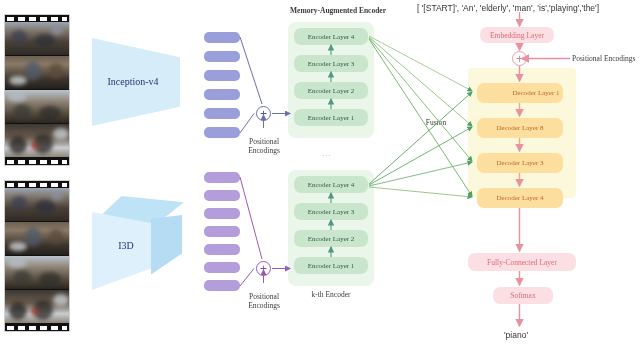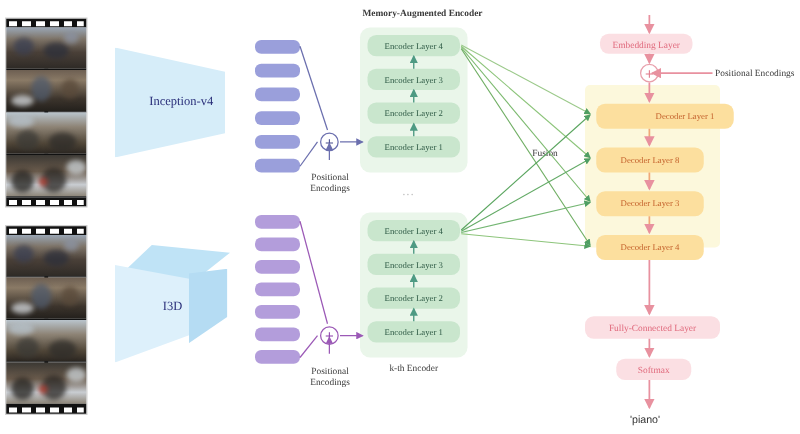--- a/index.html
+++ b/index.html
@@ -30,21 +30,21 @@
   
   .trapz{position:absolute;background:#d6edf9;
      clip-path:polygon(0% 0%, 100% 22%, 100% 78%, 0% 100%);}
   .cube-top{position:absolute;background:#bfe3f6;
      clip-path:polygon(0% 100%, 32% 0%, 100% 22%, 70% 100%);}
   .cube-front{position:absolute;background:#ddf0fb;
      clip-path:polygon(0% 0%, 78% 14%, 78% 72%, 0% 100%);}
   .cube-side{position:absolute;background:#b5dcf3;
      clip-path:polygon(0% 6%, 100% 0%, 100% 62%, 0% 96%);}
   .cnn-label{position:absolute;color:#2a2f7a;font-size:10px;text-align:center;
-     font-family:"Liberation Serif",serif;margin-left:12px;}
+     font-family:"Liberation Serif",serif;}
 
   
   .tok{position:absolute;width:36px;height:11px;border-radius:5px;}
   .tok-a{background:#9a9fdb;}
   .tok-b{background:#b39ddb;}
 
   
   .plus{position:absolute;width:15px;height:15px;border-radius:50%;
         background:#fff;box-sizing:border-box;}
   .plus span{position:absolute;left:50%;top:50%;transform:translate(-50%,-50%);
@@ -195,25 +195,26 @@
   <div class="box enc-box" style="left:294px;top:176px;width:74px;height:17px;">Encoder Layer 4</div>
   <div class="box enc-box" style="left:294px;top:203px;width:74px;height:17px;">Encoder Layer 3</div>
   <div class="box enc-box" style="left:294px;top:230px;width:74px;height:17px;">Encoder Layer 2</div>
   <div class="box enc-box" style="left:294px;top:257px;width:74px;height:17px;">Encoder Layer 1</div>
   <div class="lbl lbl-title" style="left:291px;top:290px;width:80px;">k-th Encoder</div>
 
   <div class="lbl" style="left:388px;top:118px;width:96px;">
     <div>Fusion</div>
   </div>
 
+  <div class="seq" style="left:417px;top:3px;">[ '[START]', 'An', 'elderly', 'man', 'is','playing','the']</div>
 
   <div class="box pink-box" style="left:480px;top:27px;width:74px;height:16px;">Embedding Layer</div>
 
   <div class="panel-dec" style="left:468px;top:68px;width:108px;height:130px;"></div>
-  <div class="box dec-box" style="left:477px;top:83px;width:110px;height:20px;padding-left:32px;">Decoder Layer 1</div>
+  <div class="box dec-box" style="left:477px;top:83px;width:86px;height:20px;padding-left:32px;">Decoder Layer 1</div>
   <div class="box dec-box" style="left:477px;top:118px;width:86px;height:20px;">Decoder Layer 8</div>
   <div class="box dec-box" style="left:477px;top:153px;width:86px;height:20px;">Decoder Layer 3</div>
   <div class="box dec-box" style="left:477px;top:188px;width:86px;height:20px;">Decoder Layer 4</div>
 
   <div class="box pink-box-2" style="left:493px;top:287px;width:60px;height:17px;">Softmax</div>
   <div class="box pink-box" style="left:468px;top:253px;width:108px;height:18px;">Fully-Connected Layer</div>
   <div class="outword" style="left:504px;top:330px;">'piano'</div>
 
   <svg class="overlay" viewBox="0 0 640 347">
     <defs>

